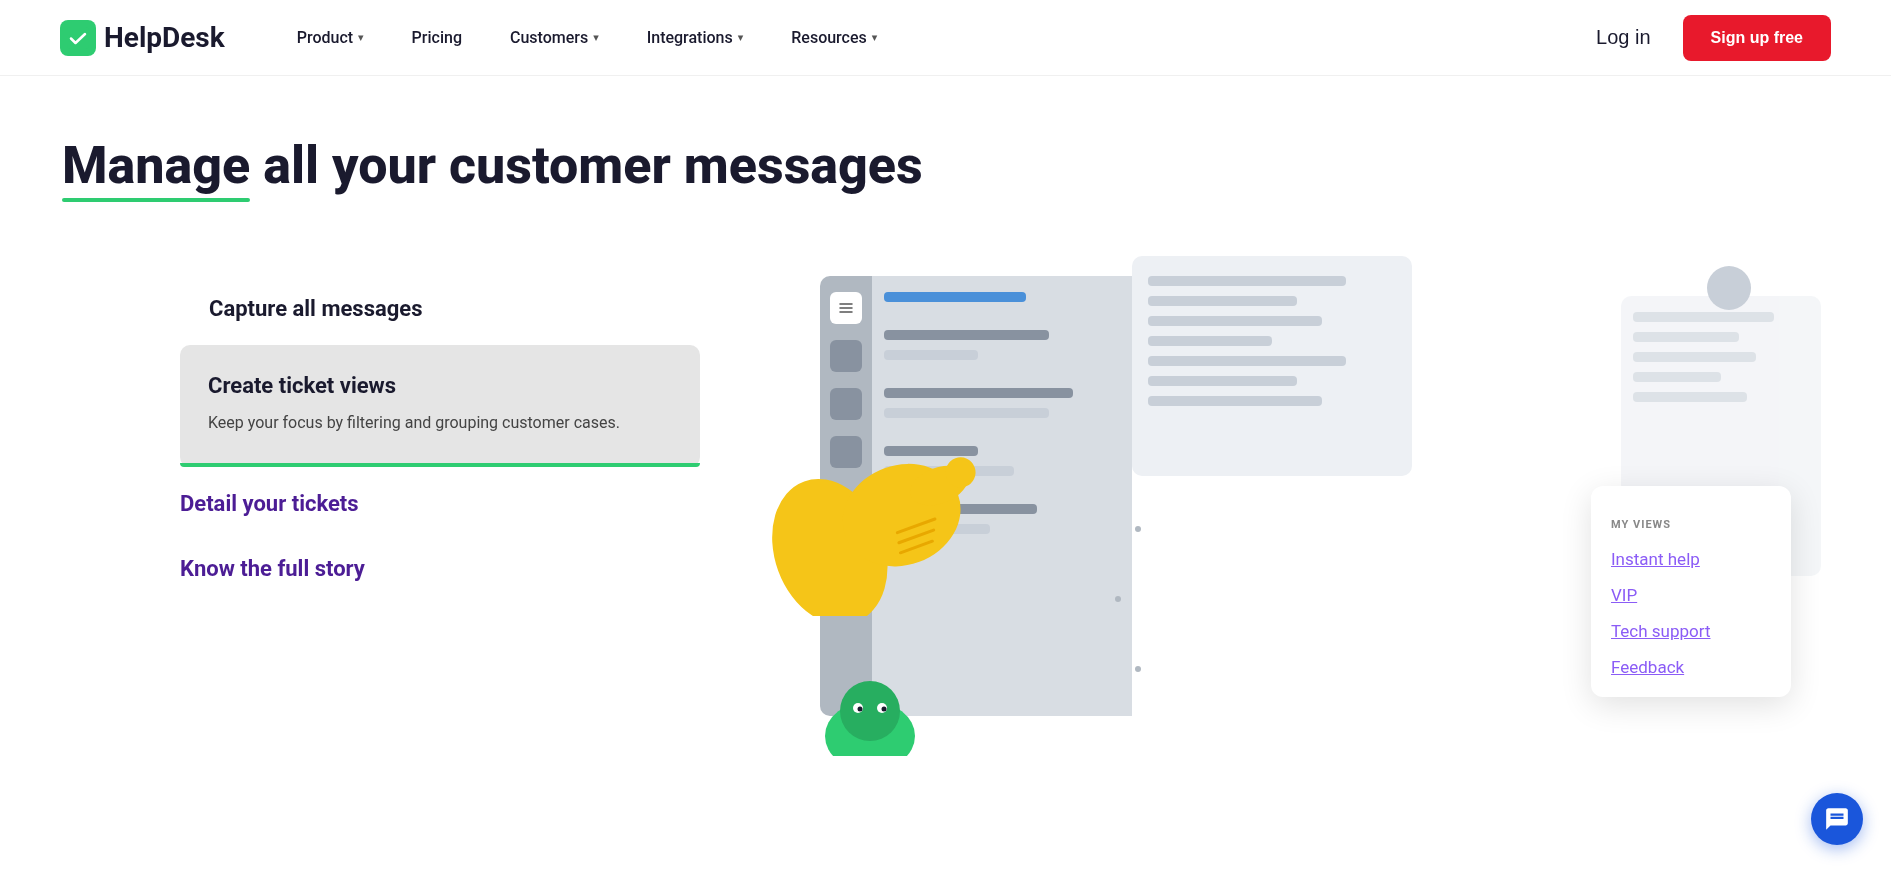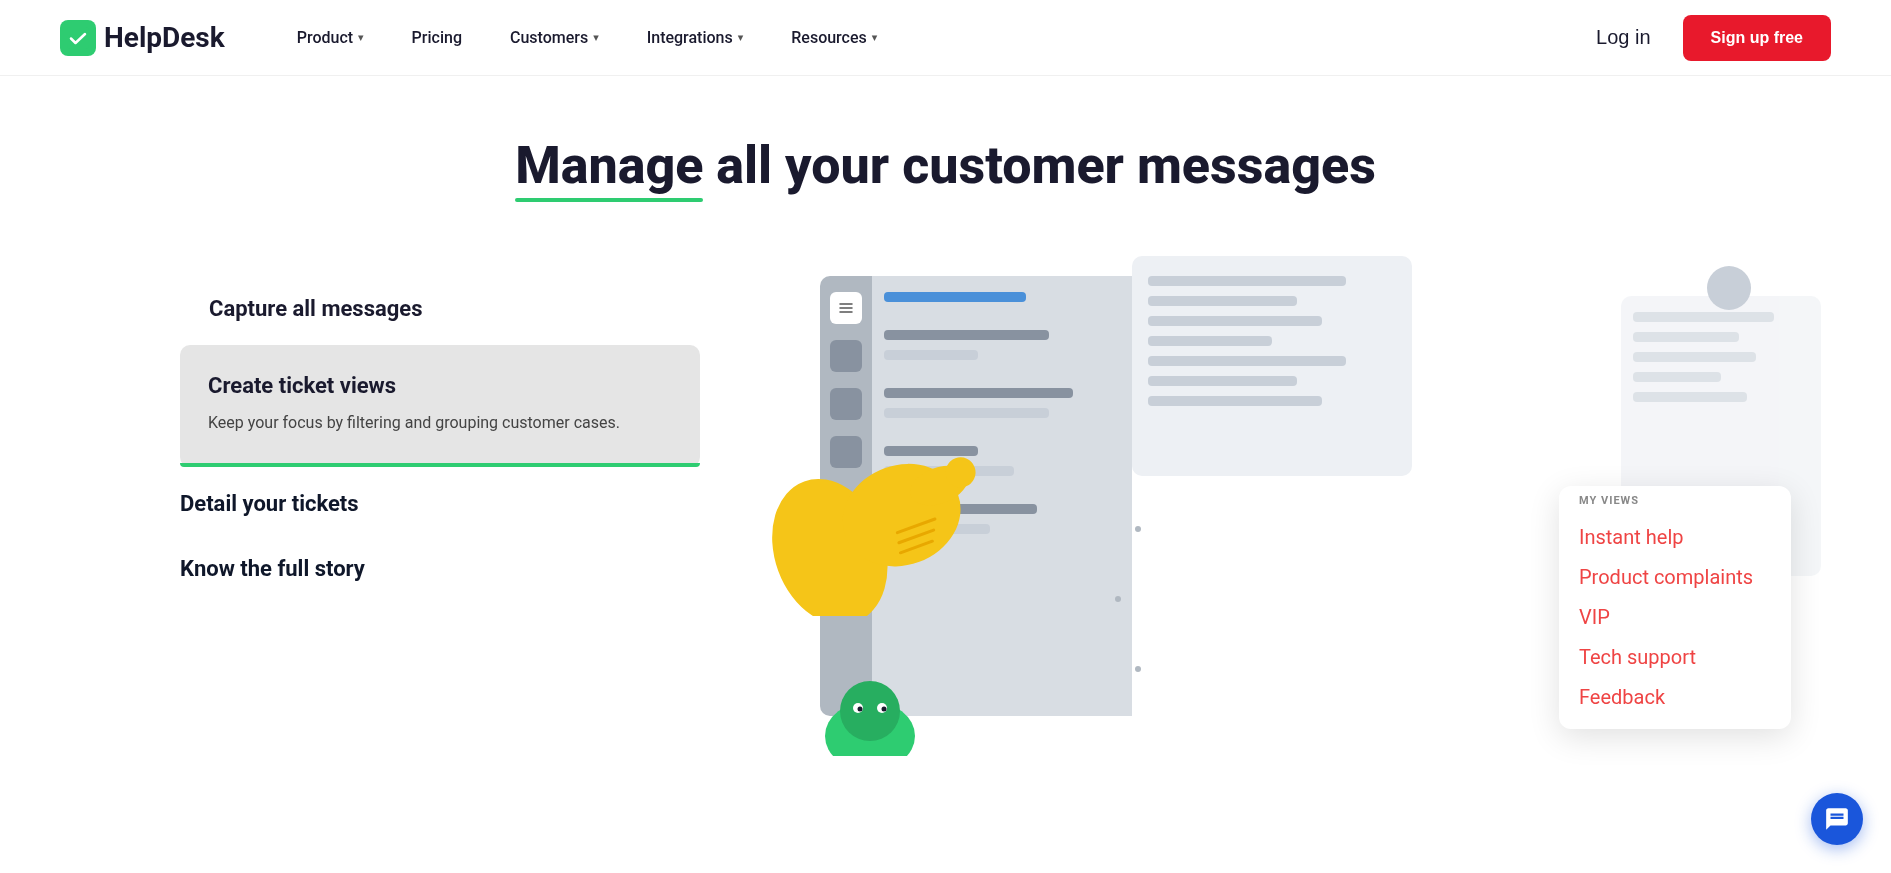--- a/index.html
+++ b/index.html
@@ -79,21 +79,20 @@
       border: none;
       border-radius: 8px;
       font-size: 16px;
       font-weight: 600;
       padding: 14px 28px;
       cursor: pointer;
     }
 
     
     .hero {
-      text-align: center;
       padding: 60px 62px 40px;
     }
     .hero-title {
       font-size: 52px;
       font-weight: 800;
       color: #1a1a2e;
       line-height: 1.15;
     }
     .hero-title .underline-word {
       position: relative;
@@ -156,21 +155,21 @@
       margin-bottom: 12px;
     }
     .feature-card-desc {
       font-size: 16px;
       color: #444;
       line-height: 1.6;
     }
     .section-heading-lower {
       font-size: 22px;
       font-weight: 700;
-      color: #0f172a;
+      color: #4c1d95;
       padding: 20px 0;
       cursor: pointer;
     }
 
     
     .right-panel {
       flex: 1;
       position: relative;
       height: 500px;
       margin-top: -20px;
@@ -272,40 +271,41 @@
       width: 220px;
       height: 200px;
       z-index: 5;
     }
 
     
     .my-views-card {
       position: absolute;
       right: 20px;
       top: 230px;
-      width: 232px;
+      width: 200px;
       background: #fff;
       border-radius: 12px;
       box-shadow: 0 8px 32px rgba(0,0,0,0.12);
-      padding: 8px 0 12px;
+      padding: 32px 0 12px;
       z-index: 6;
     }
     .my-views-header {
       font-size: 11px;
       font-weight: 700;
       color: #888;
       letter-spacing: 1px;
       padding: 0 20px 10px;
       text-transform: uppercase;
     }
     .my-views-item {
       padding: 8px 20px;
-      font-size: 20px;
-      color: #ef4444;
-      cursor: pointer;
+      font-size: 17px;
+      color: #8b5cf6;
+      cursor: pointer;
+      text-decoration: underline;
     }
 
     
     .chat-bubble {
       position: fixed;
       bottom: 28px;
       right: 28px;
       width: 52px;
       height: 52px;
       background: #1a56db;
@@ -490,21 +490,20 @@
       </svg>
     </div>
 
     <div class="dot" style="left:375px; top:270px;"></div>
     <div class="dot" style="left:355px; top:340px;"></div>
     <div class="dot" style="left:375px; top:410px;"></div>
 
     <div class="my-views-card">
       <div class="my-views-header">MY VIEWS</div>
       <div class="my-views-item">Instant help</div>
-      <div class="my-views-item">Product complaints</div>
       <div class="my-views-item">VIP</div>
       <div class="my-views-item">Tech support</div>
       <div class="my-views-item">Feedback</div>
     </div>
 
   </div>
 </div>
 
 <div class="chat-bubble">
   <svg viewBox="0 0 24 24" xmlns="http://www.w3.org/2000/svg">

